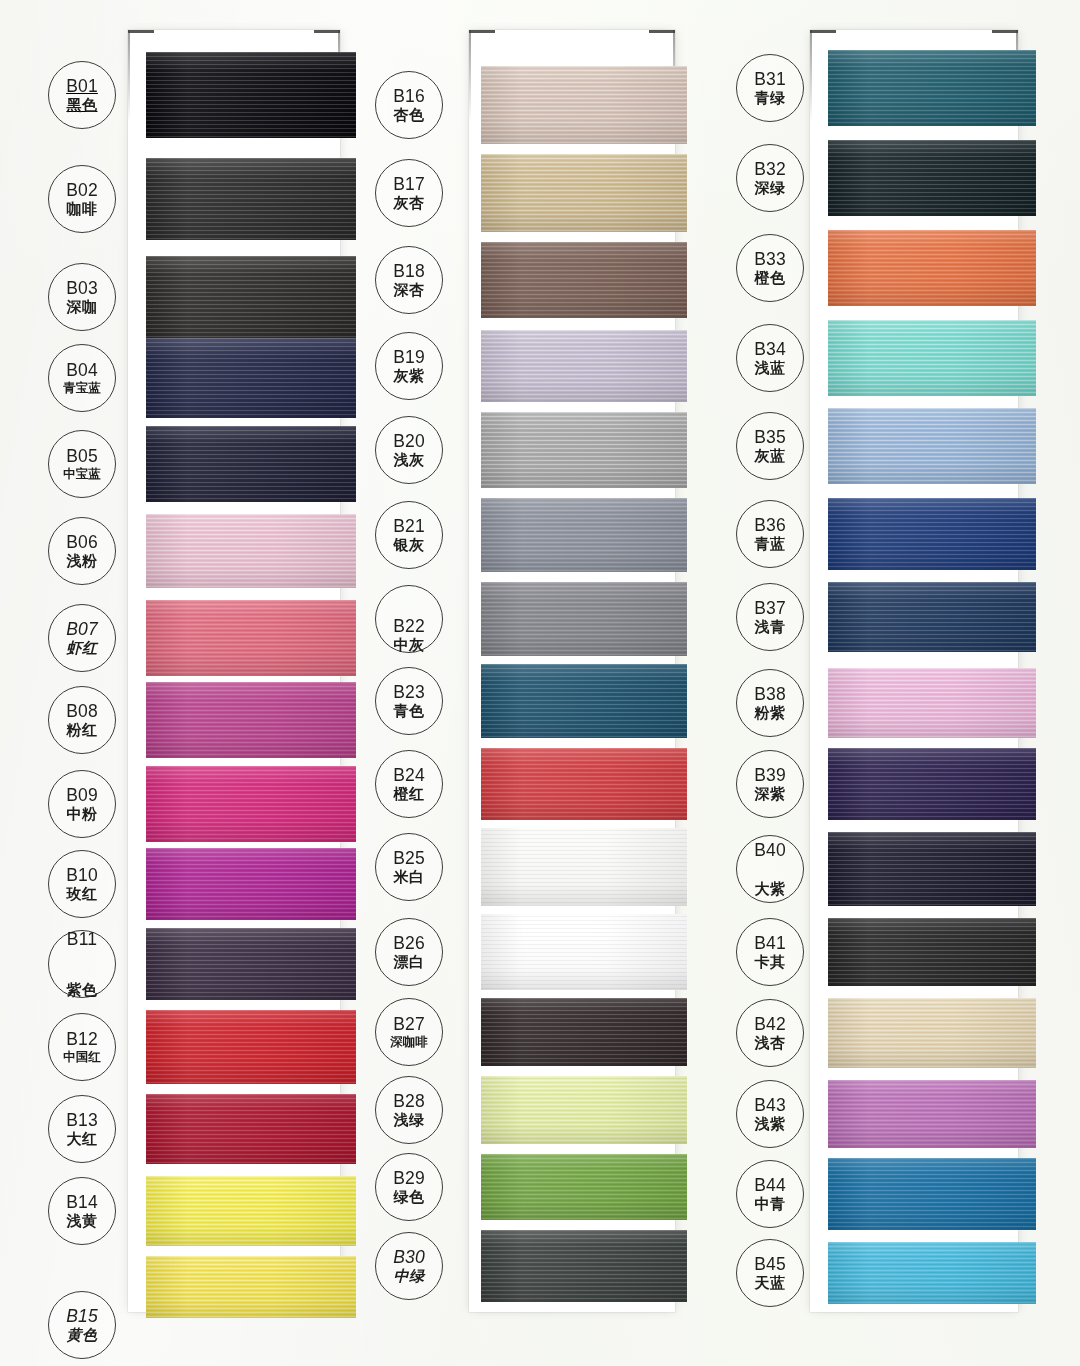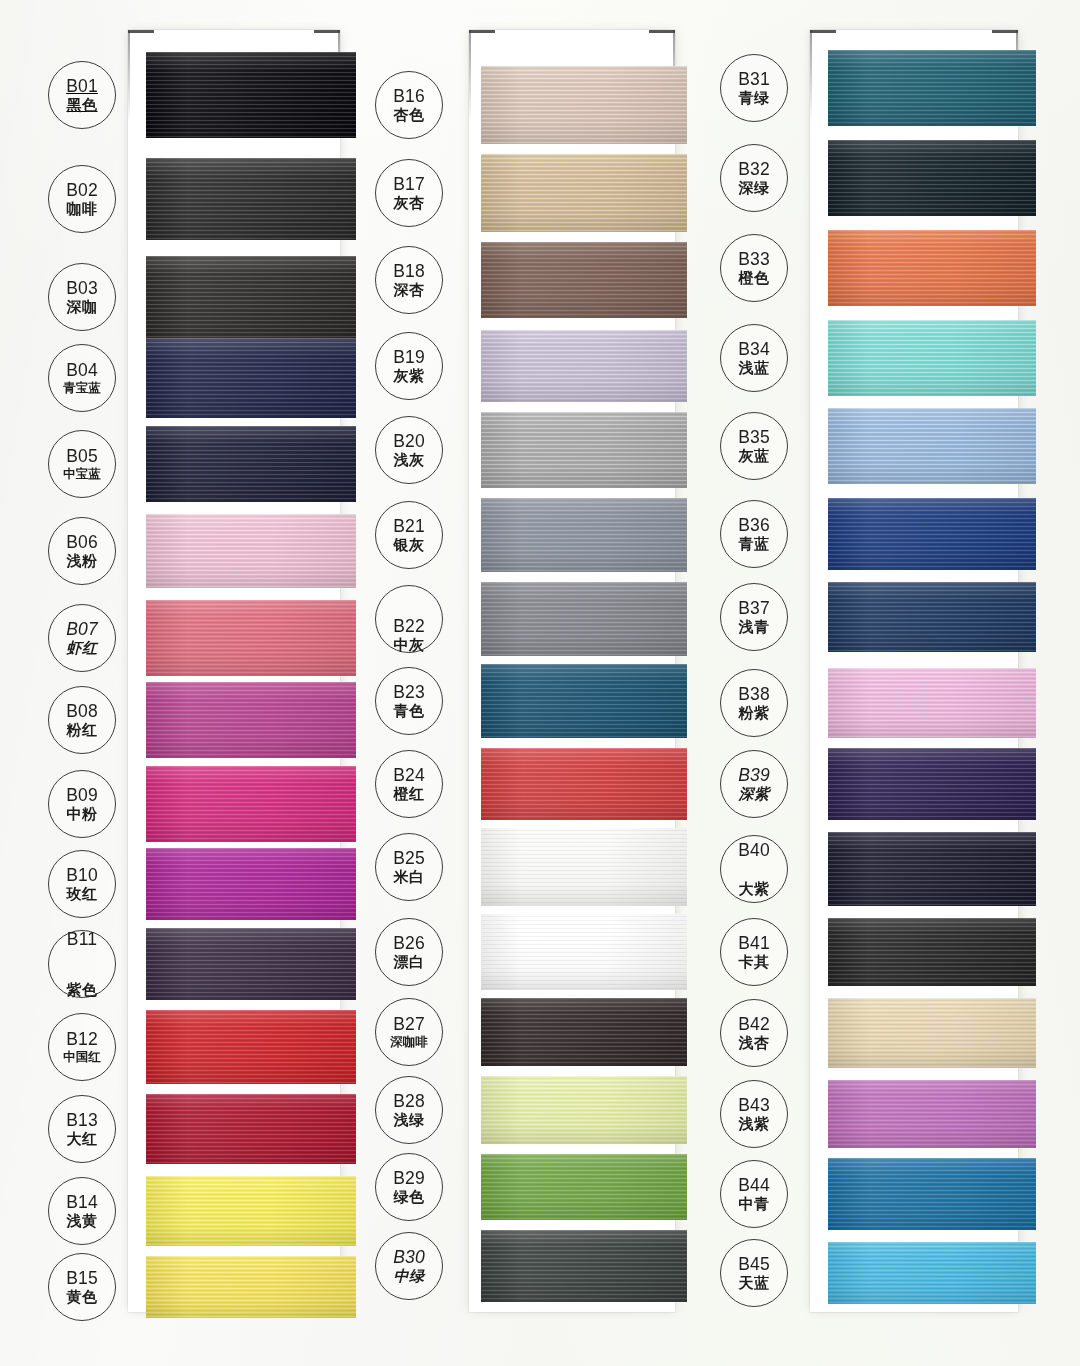--- a/index.html
+++ b/index.html
@@ -162,21 +162,21 @@
     letter-spacing: 0.5px;
     font-weight: 700;
     white-space: nowrap;
   }
   .chip .cname.narrow {
     font-size: 12.5px;
     letter-spacing: 0px;
   }
   .col-1 .chip { left: 30px; }
   .col-2 .chip { left: 10px; }
-  .col-3 .chip { left: 20px; text-align: right; }
+  .col-3 .chip { left: 36px; text-align: right; }
 </style>
 </head>
 <body>
 
 <div id="page">
   <div id="bg-texture"></div>
   <div class="columns">
 
     <div class="column col-1">
       <div class="card">
@@ -252,21 +252,21 @@
             <span class="cname narrow">中国红</span>
           </div>
           <div class="chip" style="top: 1095px;">
             <span class="code">B13</span>
             <span class="cname">大红</span>
           </div>
           <div class="chip" style="top: 1177px;">
             <span class="code">B14</span>
             <span class="cname">浅黄</span>
           </div>
-          <div class="chip" style="top: 1253px;">
+          <div class="chip" style="top: 1291px; font-style: italic;">
             <span class="code">B15</span>
             <span class="cname">黄色</span>
           </div>
         </div>
     </div>
 
     <div class="column col-2">
       <div class="card">
         <div class="card-edge-l"></div>
         <div class="card-edge-r"></div>
@@ -404,21 +404,21 @@
             <span class="cname">青蓝</span>
           </div>
           <div class="chip" style="top: 583px;">
             <span class="code">B37</span>
             <span class="cname">浅青</span>
           </div>
           <div class="chip" style="top: 669px;">
             <span class="code">B38</span>
             <span class="cname">粉紫</span>
           </div>
-          <div class="chip" style="top: 750px; font-style: italic;">
+          <div class="chip" style="top: 750px;">
             <span class="code">B39</span>
             <span class="cname">深紫</span>
           </div>
           <div class="chip" style="top: 835px; gap: 20px;">
             <span class="code">B40</span>
             <span class="cname">大紫</span>
           </div>
           <div class="chip" style="top: 918px;">
             <span class="code">B41</span>
             <span class="cname">卡其</span>

